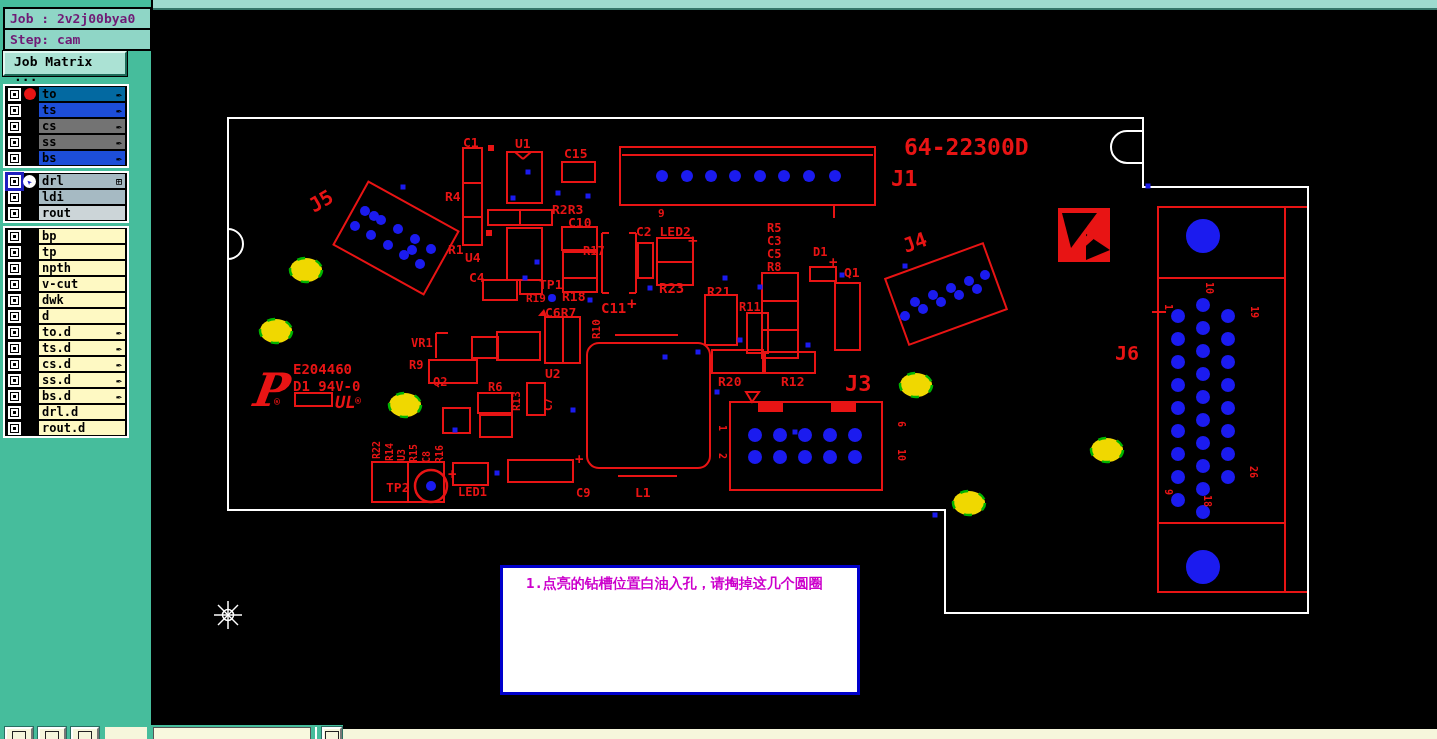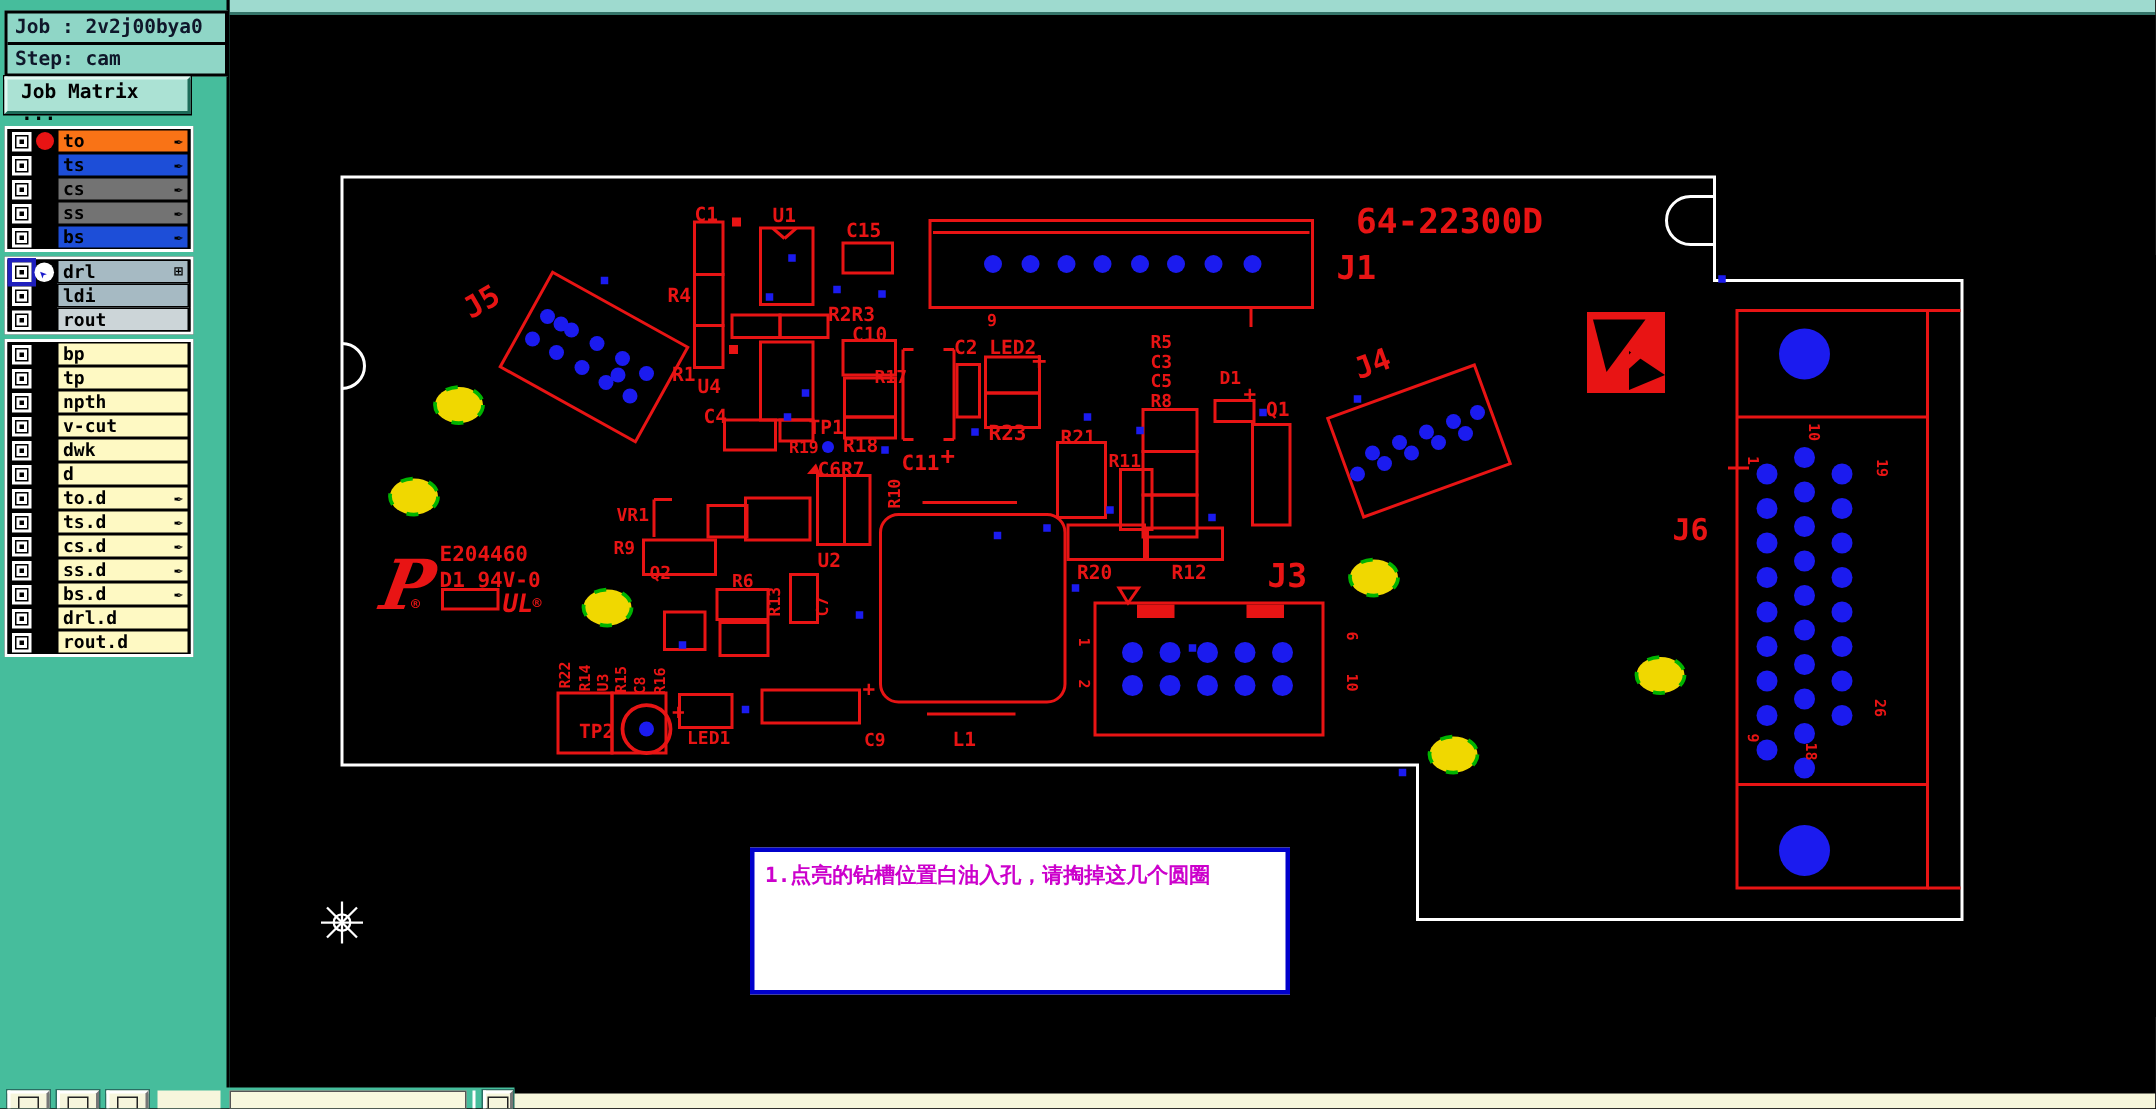--- a/index.html
+++ b/index.html
@@ -15,61 +15,61 @@
   .lab{fill:#e81414;font-family:"DejaVu Sans Mono",monospace;font-weight:bold;}
   .circ{fill:none;stroke:#e81414;stroke-width:2.5;}
   .plogo{fill:#e81414;font-family:"DejaVu Serif",serif;font-weight:bold;font-style:italic;}
   
   .topstrip{position:absolute;left:153px;top:0;width:1284px;height:10px;background:#9edacf;
             border-bottom:2px solid #35756a;box-sizing:border-box;}
   
   .sidebar{position:absolute;left:0;top:0;width:153px;height:739px;background:#46bd9c;
            border-right:2px solid #000;box-sizing:border-box;}
   .jobbox{position:absolute;left:3px;top:7px;width:145px;background:#8fd6c6;border:2px solid #000;}
-  .jobrow{height:19px;line-height:19px;padding-left:5px;font-weight:bold;font-size:13px;color:#0f172a;}
+  .jobrow{height:19px;line-height:19px;padding-left:5px;font-weight:bold;font-size:13px;color:#701a75;}
   .jobrow:first-child{border-bottom:2px solid #000;}
   .matrix{position:absolute;left:3px;top:51px;width:124px;height:25px;background:#abe2d4;
           border:2px solid;border-color:#e2f8f1 #1d6b59 #1d6b59 #e2f8f1;box-shadow:0 0 0 1px #000;
           font-family:"DejaVu Sans Mono",monospace;font-weight:bold;font-size:13px;color:#000;
           text-align:left;padding-left:9px;cursor:pointer;}
   .layers{position:absolute;left:3px;top:84px;width:126px;}
   .lgroup{border:2px solid #fff;background:#000;margin-bottom:3px;}
   .lrow{display:flex;align-items:center;height:16px;background:#000;}
   .cbw{width:13px;height:13px;margin-left:3px;border:2px solid #fff;background:#000;
        box-sizing:border-box;position:relative;flex:none;cursor:pointer;}
   .cbw::after{content:"";position:absolute;inset:1px;border:2px solid #fff;}
   .cbw.sel{box-shadow:0 0 0 3px #1f1fbe;}
   .ind{width:17px;height:14px;display:flex;align-items:center;justify-content:center;flex:none;}
   .dot{width:12px;height:12px;border-radius:50%;background:#e81414;}
   .cur{width:13px;height:13px;border-radius:50%;background:#fff;color:#1a1acc;font-size:9px;
        line-height:13px;text-align:center;transform:rotate(-135deg);}
   .llabel{flex:1;height:14px;display:flex;align-items:center;padding:0 3px;border:1px solid #000;
           font-weight:bold;font-size:12px;color:#000;margin-right:1px;cursor:pointer;}
   .larrow{margin-left:auto;font-size:10px;color:#000;}
-  .bg-white{background:#f97316;justify-content:space-between;} .bg-green{background:#1d4ed8;} .bg-orange{background:#737373;}
+  .bg-white{background:#0369a1;justify-content:space-between;} .bg-green{background:#1d4ed8;} .bg-orange{background:#737373;}
   .bg-gray{background:#a6bac3;gap:36px;} .bg-lightgray{background:#ccd5d8;} .bg-cyan{background:#fef9c3;}
   .selbox{position:absolute;left:2px;top:739px;width:146px;height:19px;line-height:19px;
           background:#f6b843;border:2px solid #8b5cf6;font-weight:bold;font-size:13px;color:#6d28d9;
           padding-left:5px;}
   
   .btmbar{position:absolute;left:0;bottom:0;width:343px;height:14px;background:#46bd9c;
           display:flex;align-items:flex-start;}
   .tbtn{width:28px;height:16px;margin:2px 0 0 5px;background:#f6f6dc;border:2px solid;
         border-color:#fff #777 #777 #fff;box-shadow:0 0 0 1px #2a6e62;box-sizing:border-box;
         padding:0;cursor:pointer;}
   .tbtn .ti{display:block;width:12px;height:8px;margin:1px auto 0;border:1.5px solid #222;}
   .tblank{width:42px;height:16px;margin:2px 0 0 6px;background:#f6f6dc;}
   .tinput{width:158px;height:14px;margin:2px 0 0 6px;background:#f8f8de;border:1.5px solid #555;
           font-size:10px;padding:0 2px;box-sizing:border-box;}
   .tdiv{width:2px;height:14px;background:#fff;margin:2px 0 0 4px;}
   .tbtn.small{width:20px;}
   .bstrip{position:absolute;left:343px;bottom:0;width:1094px;height:10px;background:#f6f6dc;}
   
-  .notebox{position:absolute;left:500px;top:565px;width:360px;height:98px;background:#fff;
-           border:3px solid #0000cc;box-sizing:border-box;padding:5px 7px;}
+  .notebox{position:absolute;left:500px;top:565px;width:360px;height:130px;background:#fff;
+           border:3px solid #0000cc;box-sizing:border-box;padding:5px 23px;}
   .notebox span{color:#cc00cc;font-weight:bold;font-size:14px;
                 font-family:"DejaVu Sans Mono",monospace;}
 </style>
 </head>
 <body>
 
 <div class="screen">
 
   <svg id="pcb" viewBox="0 0 1437 739">
     <g>

